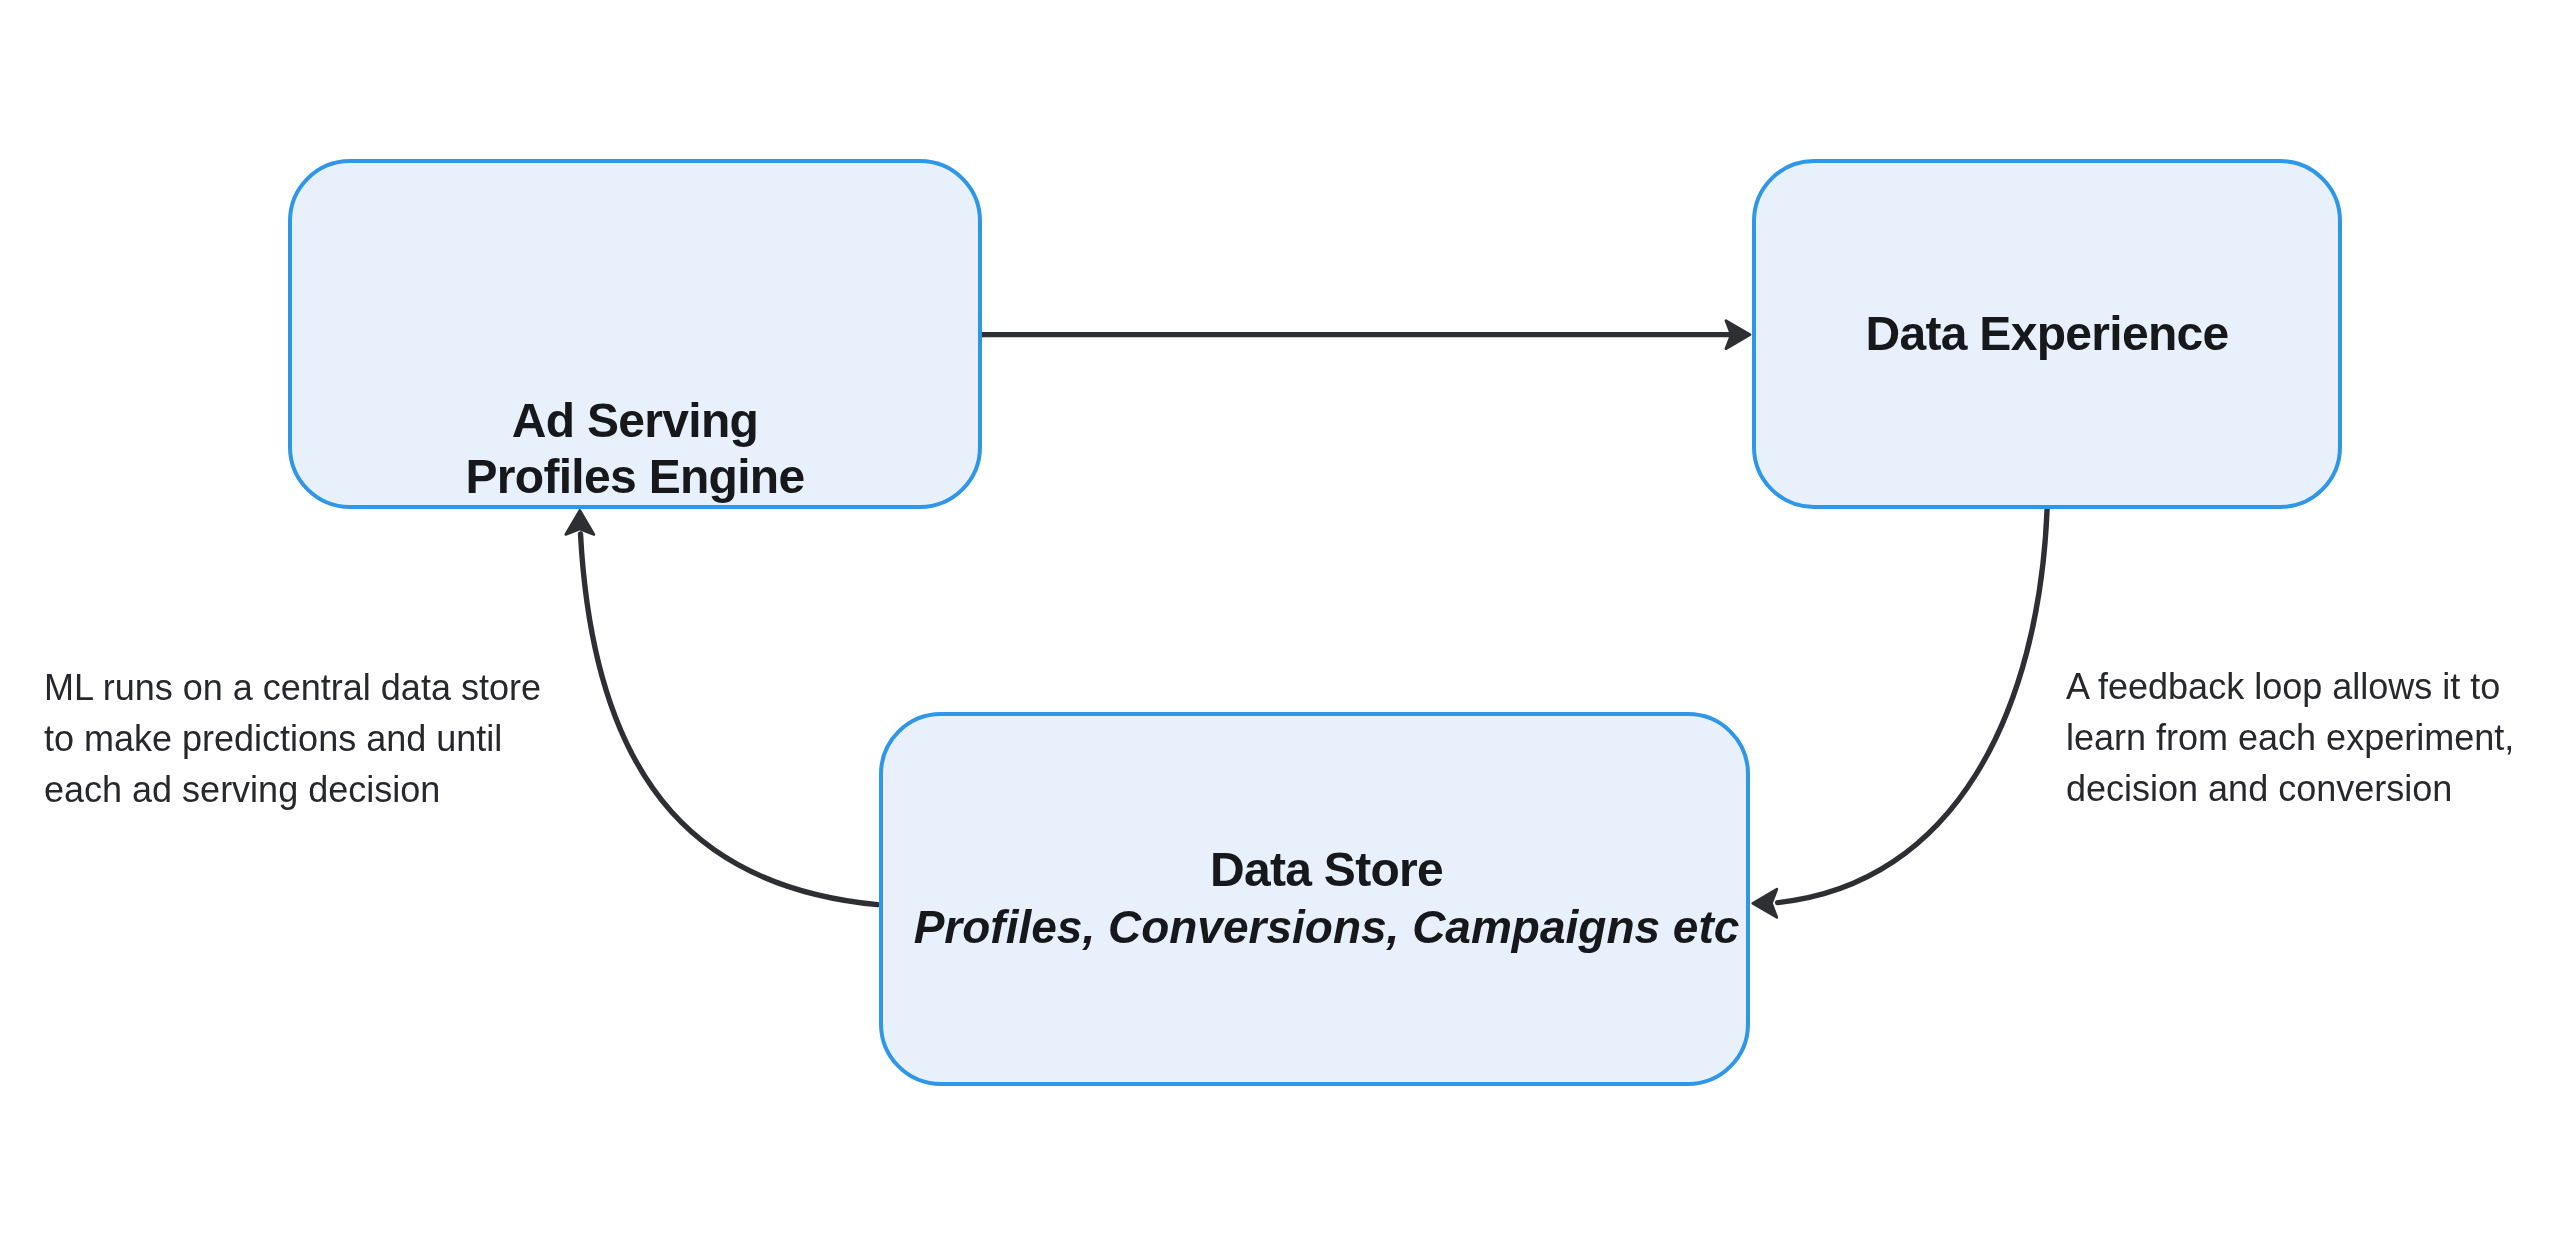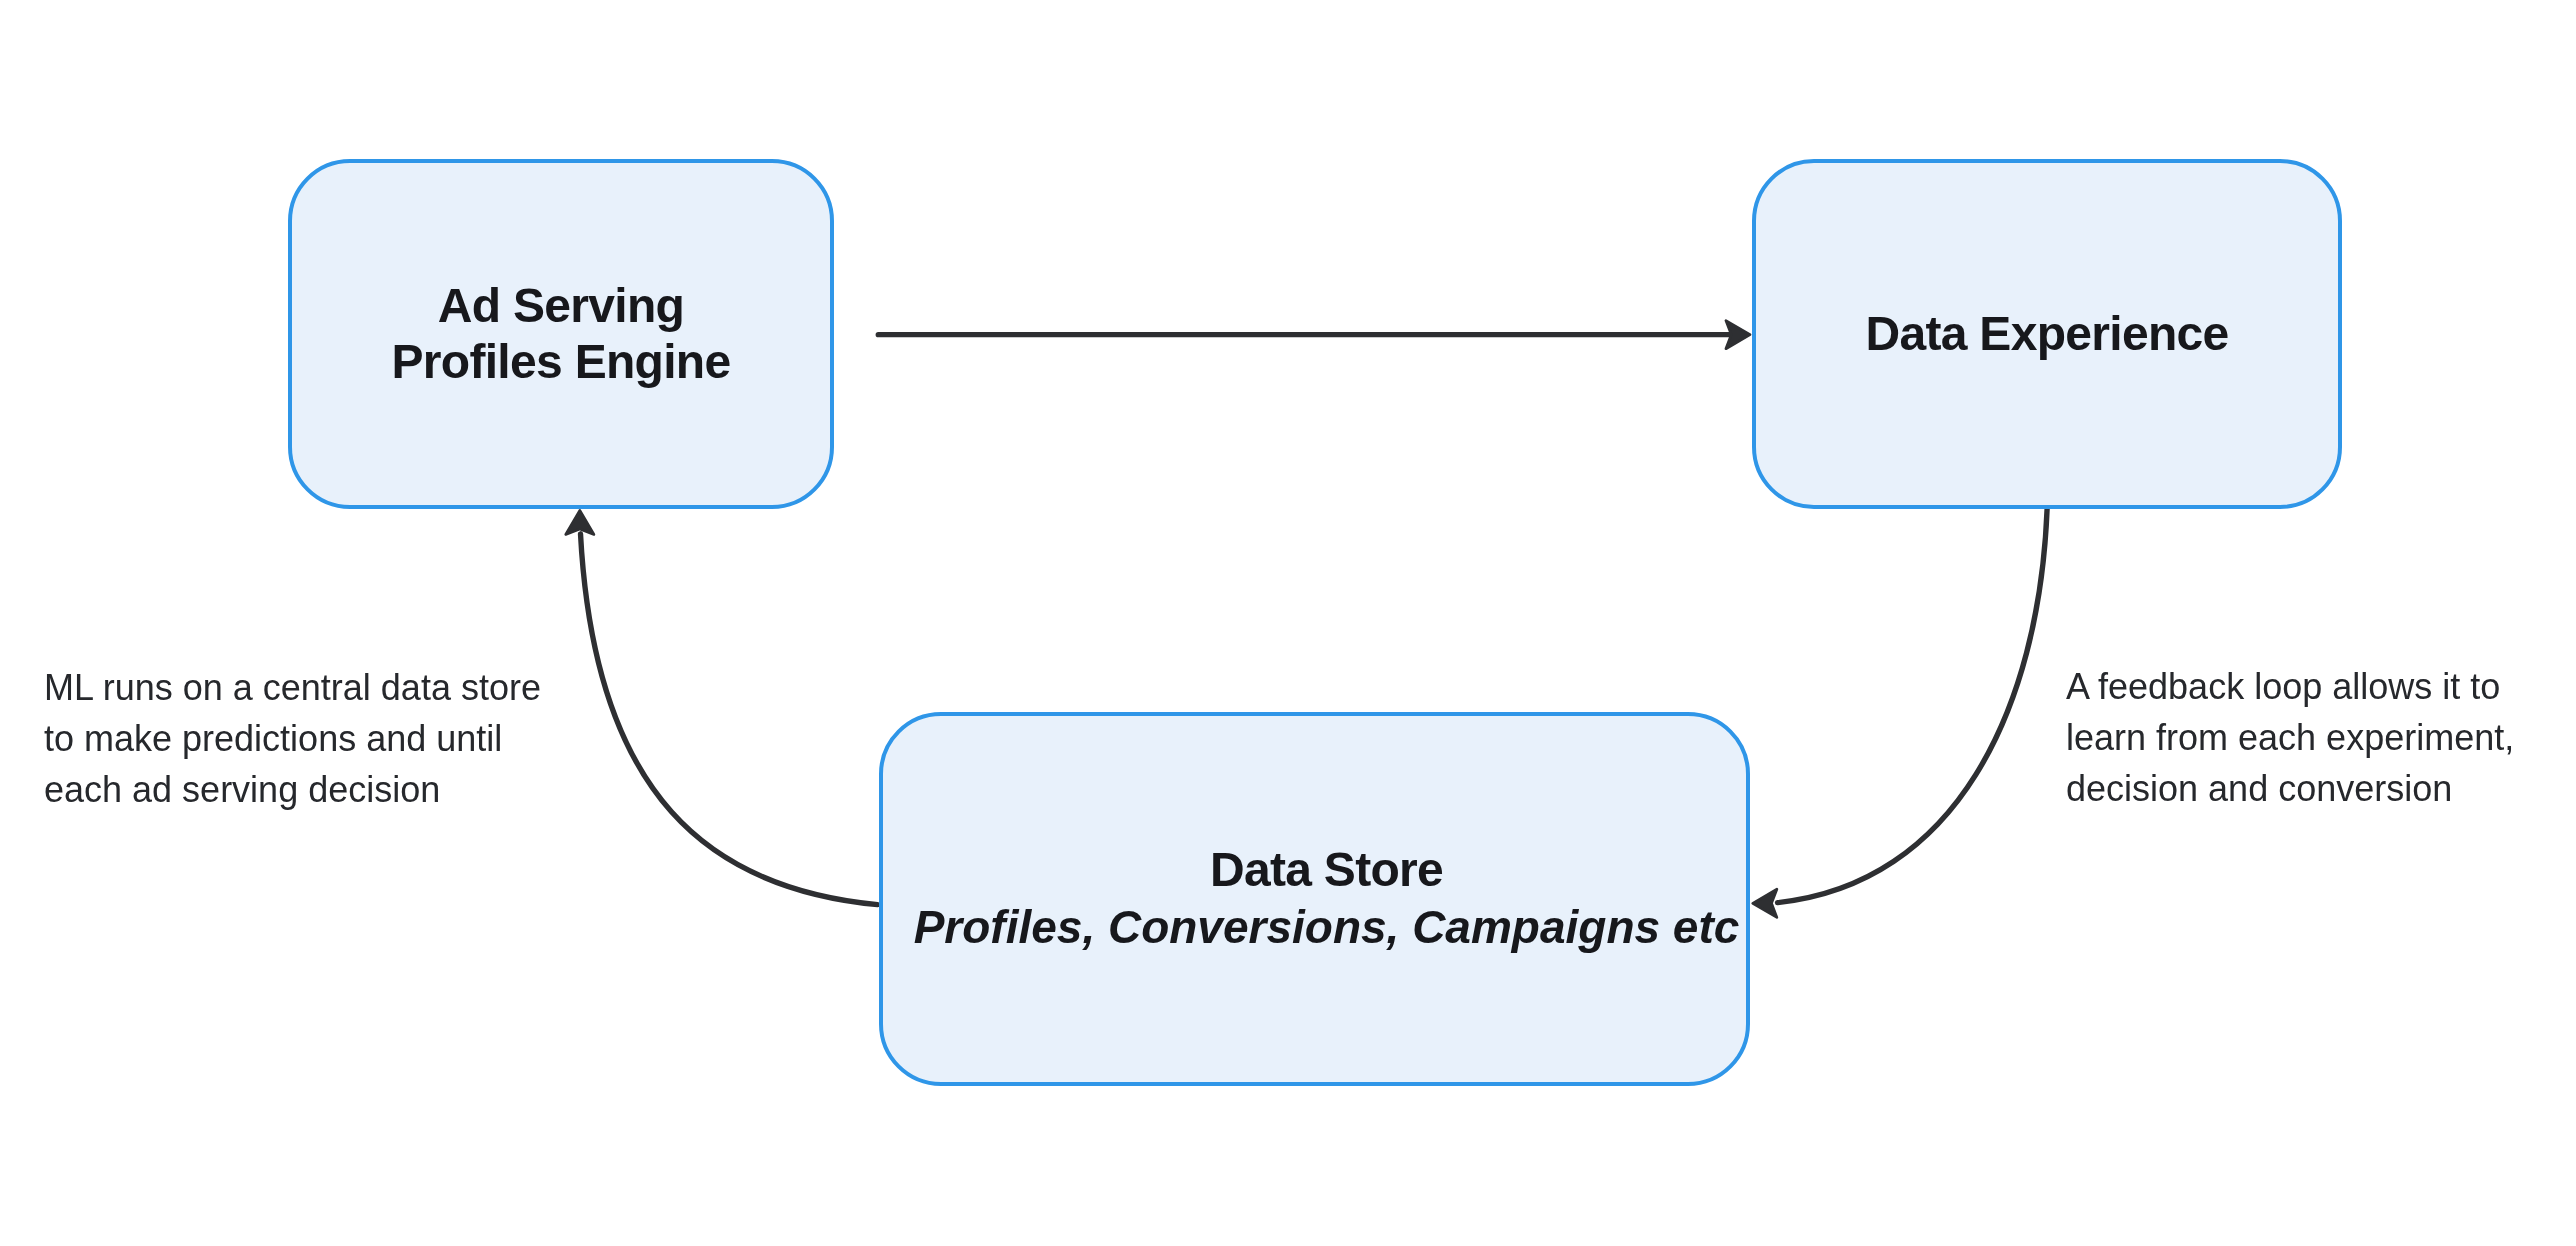--- a/index.html
+++ b/index.html
@@ -43,21 +43,21 @@
     font-size:48px;line-height:56px;
     letter-spacing:-0.7px;
     white-space:nowrap;
   }
   .node .sub{
     font-weight:700;font-style:italic;
     font-size:46px;line-height:58px;
     letter-spacing:0px;
     white-space:nowrap;
   }
-  #node-ad-engine{left:288px;top:159px;width:546px;height:350px;}
+  #node-ad-engine{left:288px;top:159px;width:694px;height:350px;justify-content:flex-end;}
   #node-user-experience{left:1752px;top:159px;width:590px;height:350px;}
   #node-data-store{left:879px;top:712px;width:871px;height:374px;padding-left:24px;}
 
   .note{
     position:absolute;
     font-size:36px;line-height:51px;
     color:var(--note);
     letter-spacing:0;
   }
   .note div{white-space:nowrap;}

